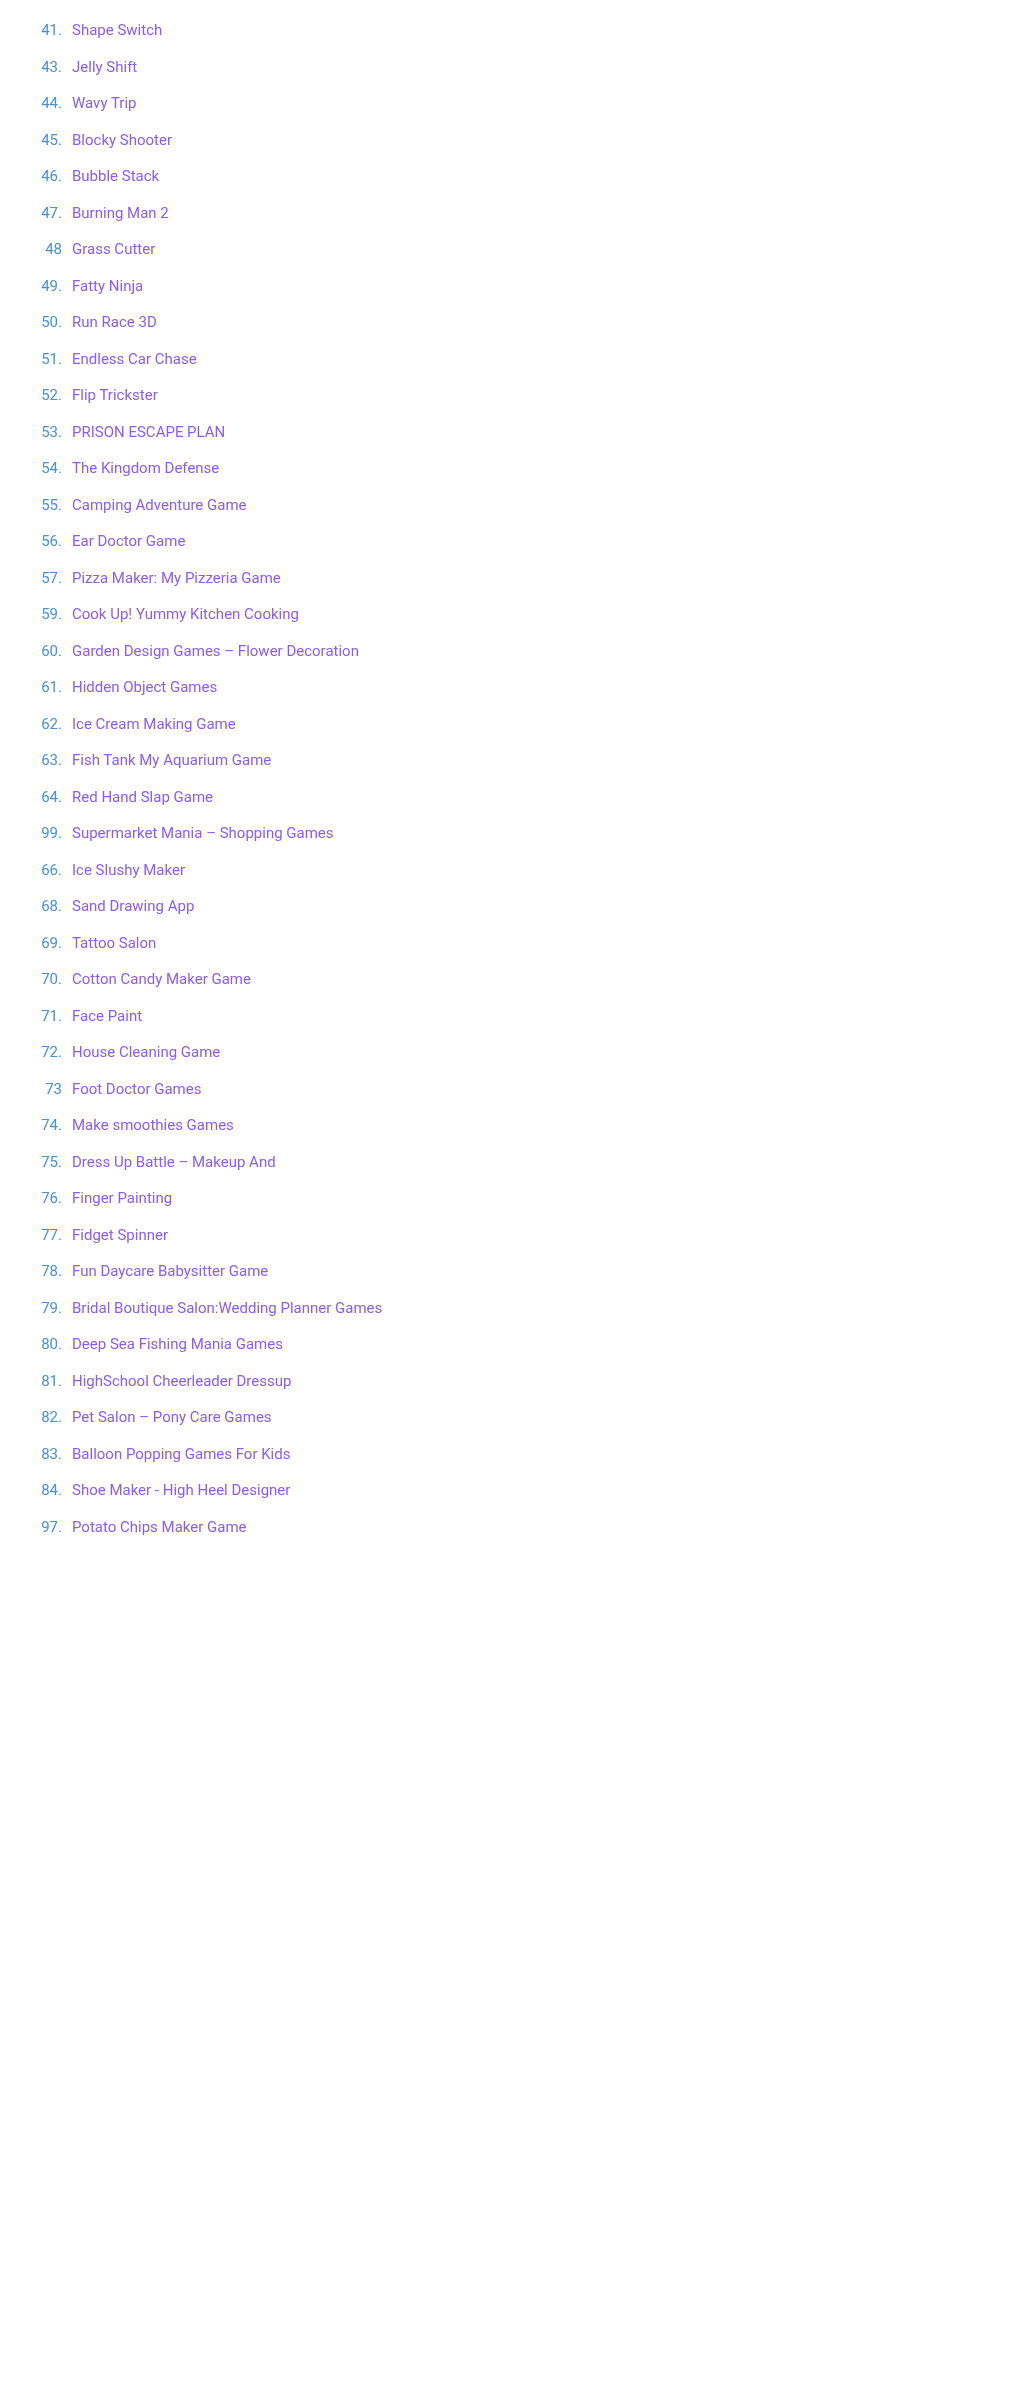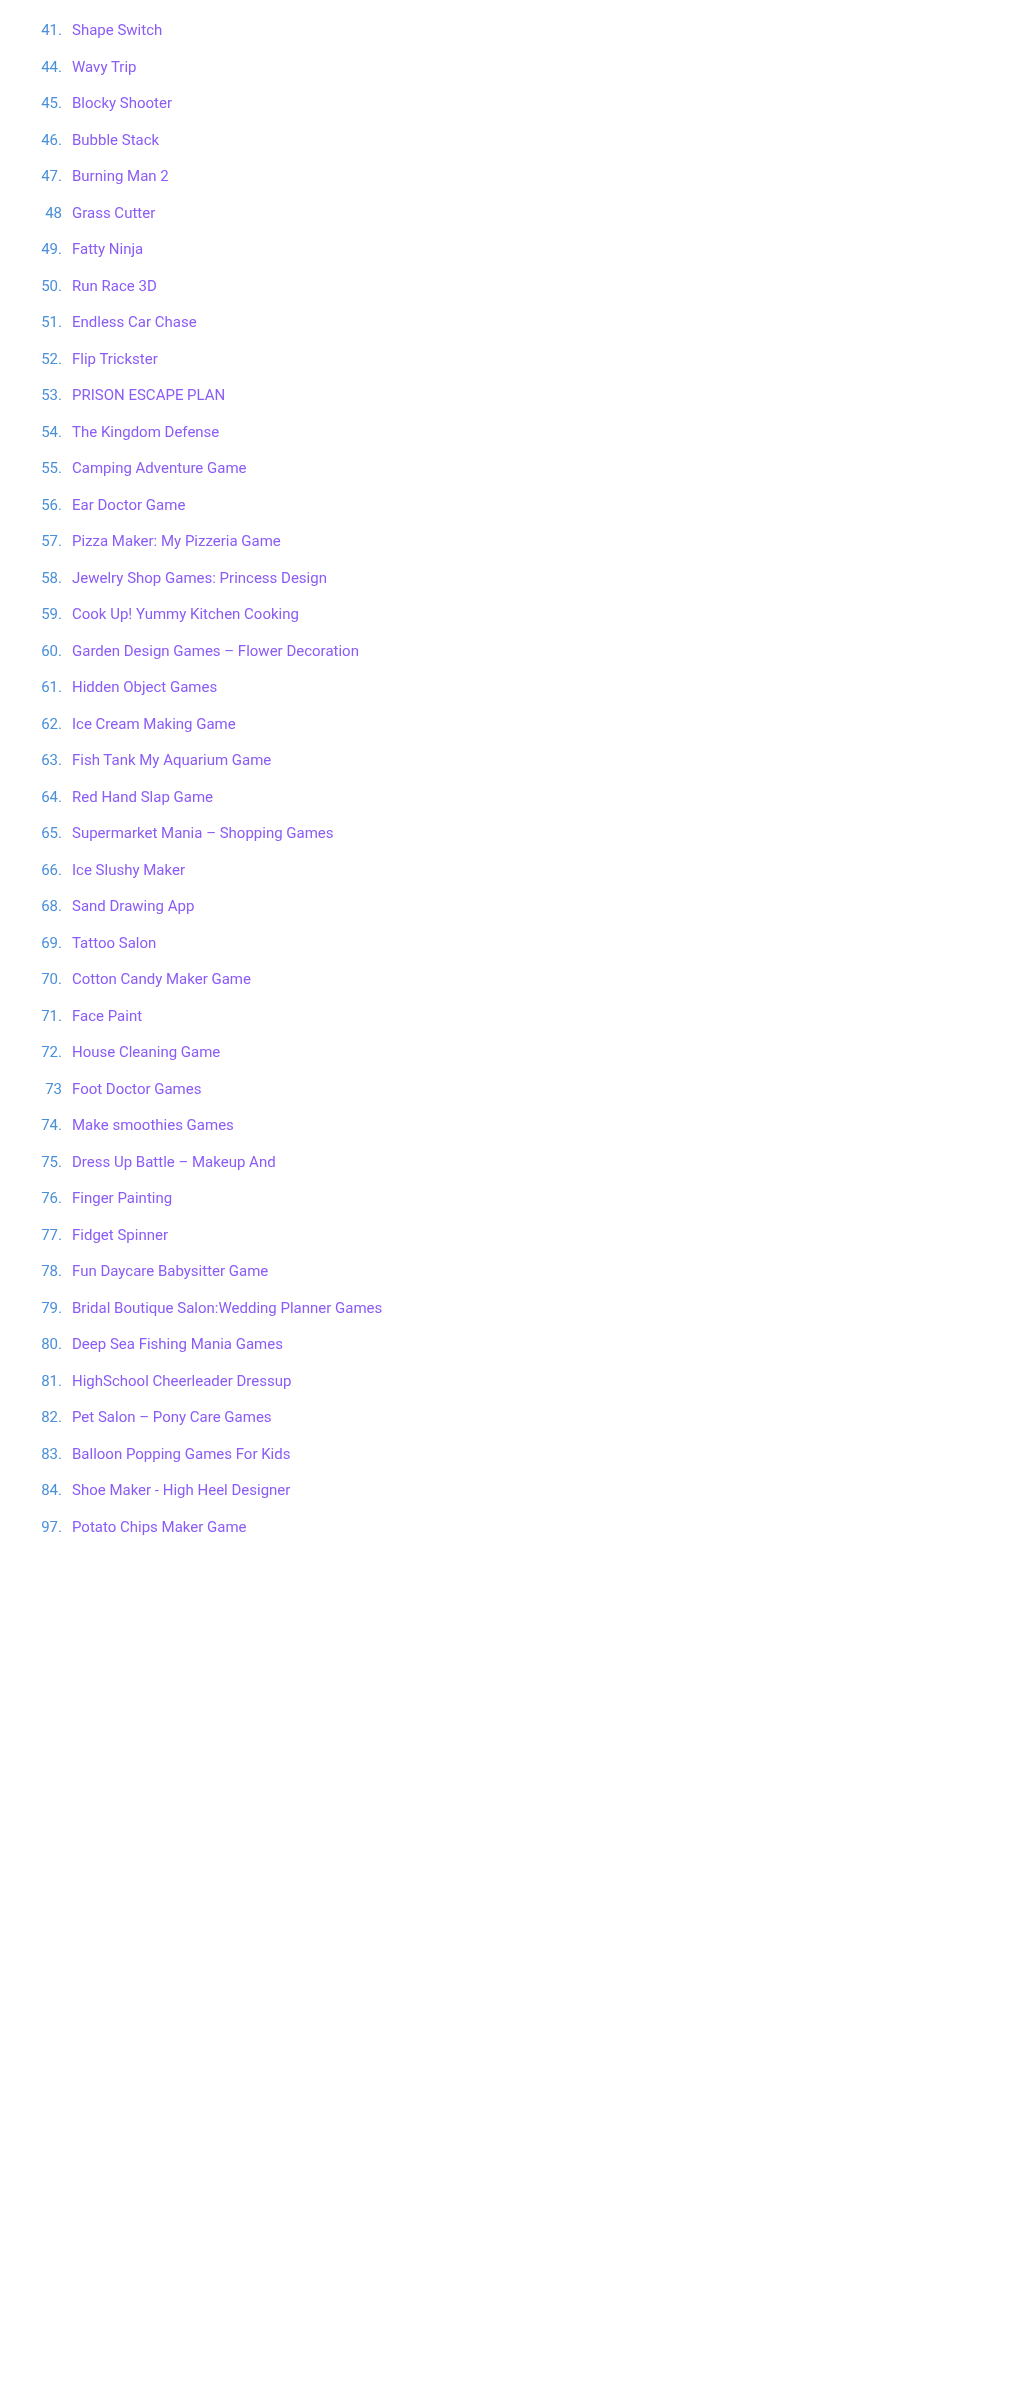--- a/index.html
+++ b/index.html
@@ -41,20 +41,24 @@
   </style>
 </head>
 <body>
 
 <div class="list-container">
 <div class="list-item">
       <span class="item-number">41.</span>
       <span class="item-title">Shape Switch</span>
     </div>
     <div class="list-item">
+      <span class="item-number">43.</span>
+      <span class="item-title">Jelly Shift</span>
+    </div>
+    <div class="list-item">
       <span class="item-number">44.</span>
       <span class="item-title">Wavy Trip</span>
     </div>
     <div class="list-item">
       <span class="item-number">45.</span>
       <span class="item-title">Blocky Shooter</span>
     </div>
     <div class="list-item">
       <span class="item-number">46.</span>
       <span class="item-title">Bubble Stack</span>
@@ -97,24 +101,20 @@
     </div>
     <div class="list-item">
       <span class="item-number">56.</span>
       <span class="item-title">Ear Doctor Game</span>
     </div>
     <div class="list-item">
       <span class="item-number">57.</span>
       <span class="item-title">Pizza Maker: My Pizzeria Game</span>
     </div>
     <div class="list-item">
-      <span class="item-number">58.</span>
-      <span class="item-title">Jewelry Shop Games: Princess Design</span>
-    </div>
-    <div class="list-item">
       <span class="item-number">59.</span>
       <span class="item-title">Cook Up! Yummy Kitchen Cooking</span>
     </div>
     <div class="list-item">
       <span class="item-number">60.</span>
       <span class="item-title">Garden Design Games – Flower Decoration</span>
     </div>
     <div class="list-item">
       <span class="item-number">61.</span>
       <span class="item-title">Hidden Object Games</span>
@@ -125,21 +125,21 @@
     </div>
     <div class="list-item">
       <span class="item-number">63.</span>
       <span class="item-title">Fish Tank My Aquarium Game</span>
     </div>
     <div class="list-item">
       <span class="item-number">64.</span>
       <span class="item-title">Red Hand Slap Game</span>
     </div>
     <div class="list-item">
-      <span class="item-number">65.</span>
+      <span class="item-number">99.</span>
       <span class="item-title">Supermarket Mania – Shopping Games</span>
     </div>
     <div class="list-item">
       <span class="item-number">66.</span>
       <span class="item-title">Ice Slushy Maker</span>
     </div>
     <div class="list-item">
       <span class="item-number">68.</span>
       <span class="item-title">Sand Drawing App</span>
     </div>

